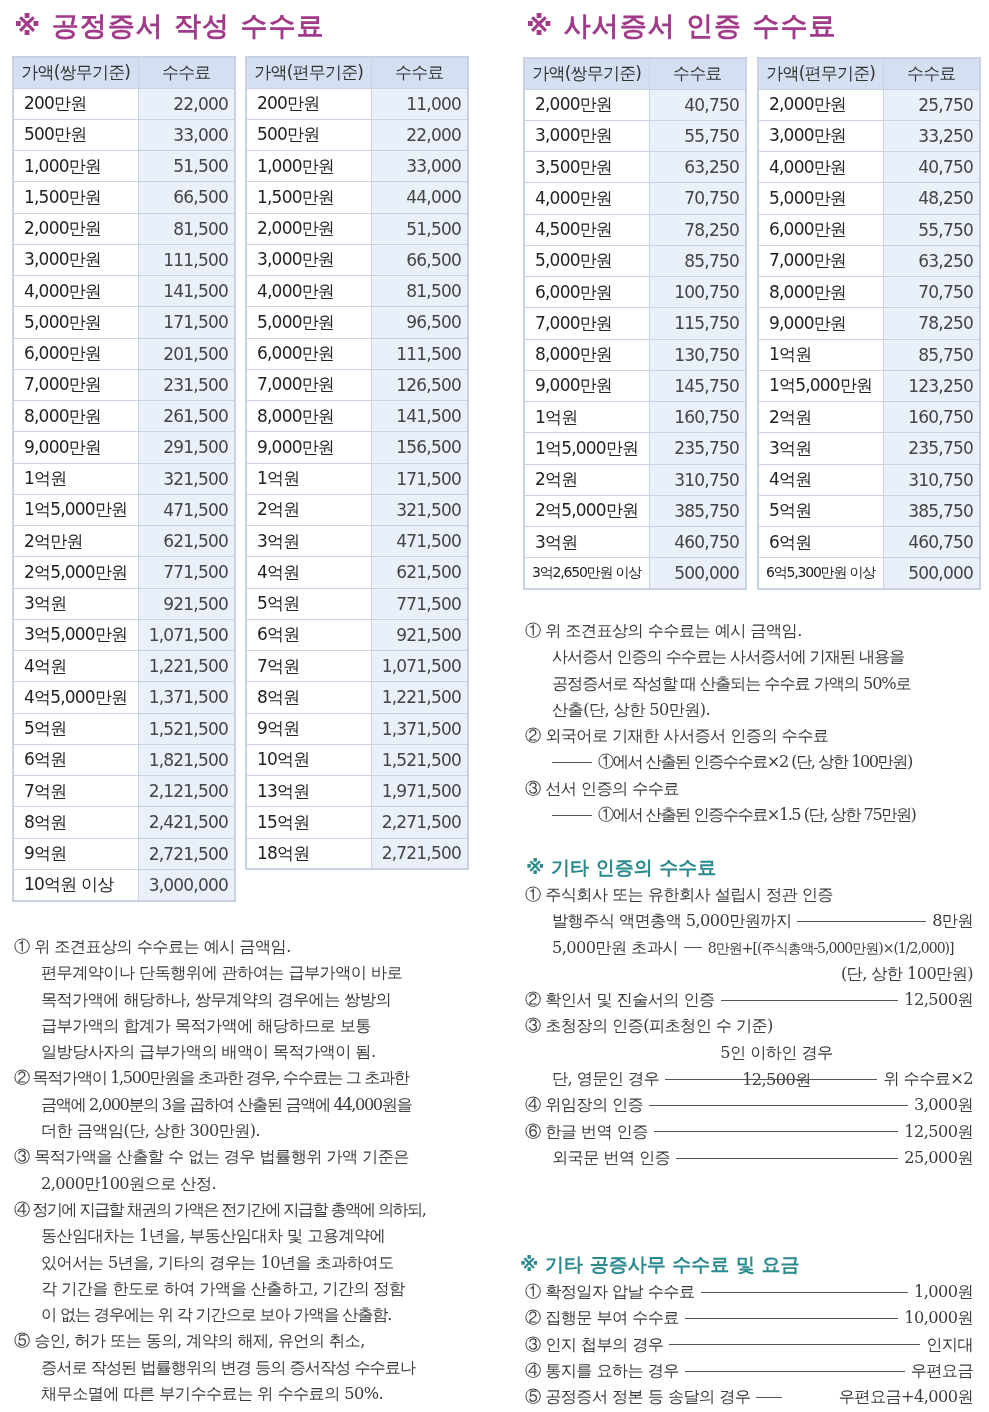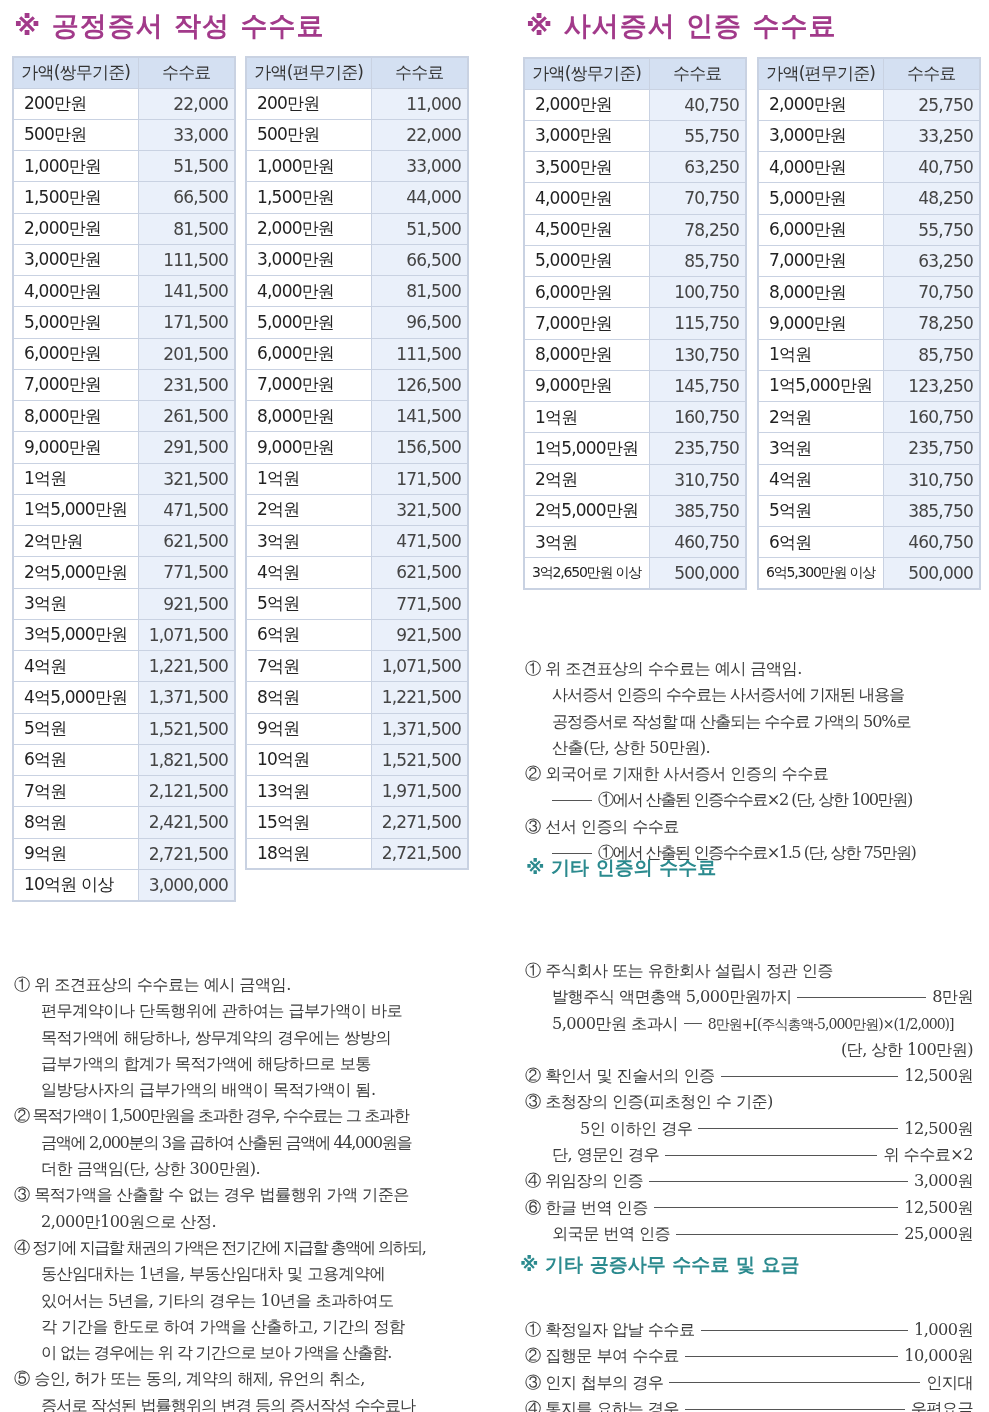--- a/index.html
+++ b/index.html
@@ -22,24 +22,24 @@
     border: 1.5px solid #c9d2e2; height: 31.25px; font-size: 17px; white-space: nowrap;
     letter-spacing: -0.8px; overflow: hidden;
   }
   table.fee th {
     background: #d4e0f2; font-weight: normal; text-align: center; color: #333; height: 31px;
   }
   table.fee td.amt { text-align: left; padding-left: 10px; background: #ffffff; color: #222; }
   table.fee td.fee-val { text-align: right; padding-right: 6px; background: #eaf0fa; color: #444; }
   table.fee td.small { font-size: 14px; letter-spacing: -1.2px; padding-left: 7px; }
 
-  .notes { position: absolute; font-family: "DejaVu Serif", "Liberation Serif", serif; color: #3c3c3c; font-size: 16.2px; letter-spacing: -0.6px; margin-top: 38px; }
+  .notes { position: absolute; font-family: "DejaVu Serif", "Liberation Serif", serif; color: #3c3c3c; font-size: 16.2px; letter-spacing: -0.6px; }
   .notes .line { height: 26.3px; line-height: 26.3px; white-space: nowrap; position: relative; }
   .notes .ind { padding-left: 27px; }
-  .notes .ind2 { padding-left: 55px; }
+  .notes .ind2 { padding-left: 55px; flex-direction: column; }
   .notes .dash-row { display: flex; align-items: center; }
   .notes .dash-row .fill { flex: 1; border-top: 1px solid #555; margin: 0 6px; height: 0; }
   .notes .right { text-align: right; }
   .small-formula { font-size: 14px; letter-spacing: -1px; }
 </style>
 </head>
 <body>
 
 <div class="title" style="left:14px; top:8px;">※ 공정증서 작성 수수료</div>
 
@@ -470,21 +470,21 @@
   </div>
   <div class="line">③ 선서 인증의 수수료</div>
   <div class="line ind dash-row">
     <span style="width:40px; border-top:1px solid #555; margin-right:6px;"></span>
     <span style="letter-spacing:-1.5px">①에서 산출된 인증수수료×1.5 (단, 상한 75만원)</span>
   </div>
 </div>
 
 <div class="subtitle" style="left:526px; top:855px;">※ 기타 인증의 수수료</div>
 
-<div class="notes" style="left:525px; top:920px; width:448px;">
+<div class="notes" style="left:525px; top:882px; width:448px;">
   <div class="line">① 주식회사 또는 유한회사 설립시 정관 인증</div>
   <div class="line ind dash-row">
     <span>발행주식 액면총액 5,000만원까지</span>
     <span class="fill"></span>
     <span>8만원</span>
   </div>
   <div class="line ind dash-row">
     <span>5,000만원 초과시</span>
     <span class="fill" style="flex:0 0 18px"></span>
     <span class="small-formula">8만원+[(주식총액-5,000만원)×(1/2,000)]</span>

